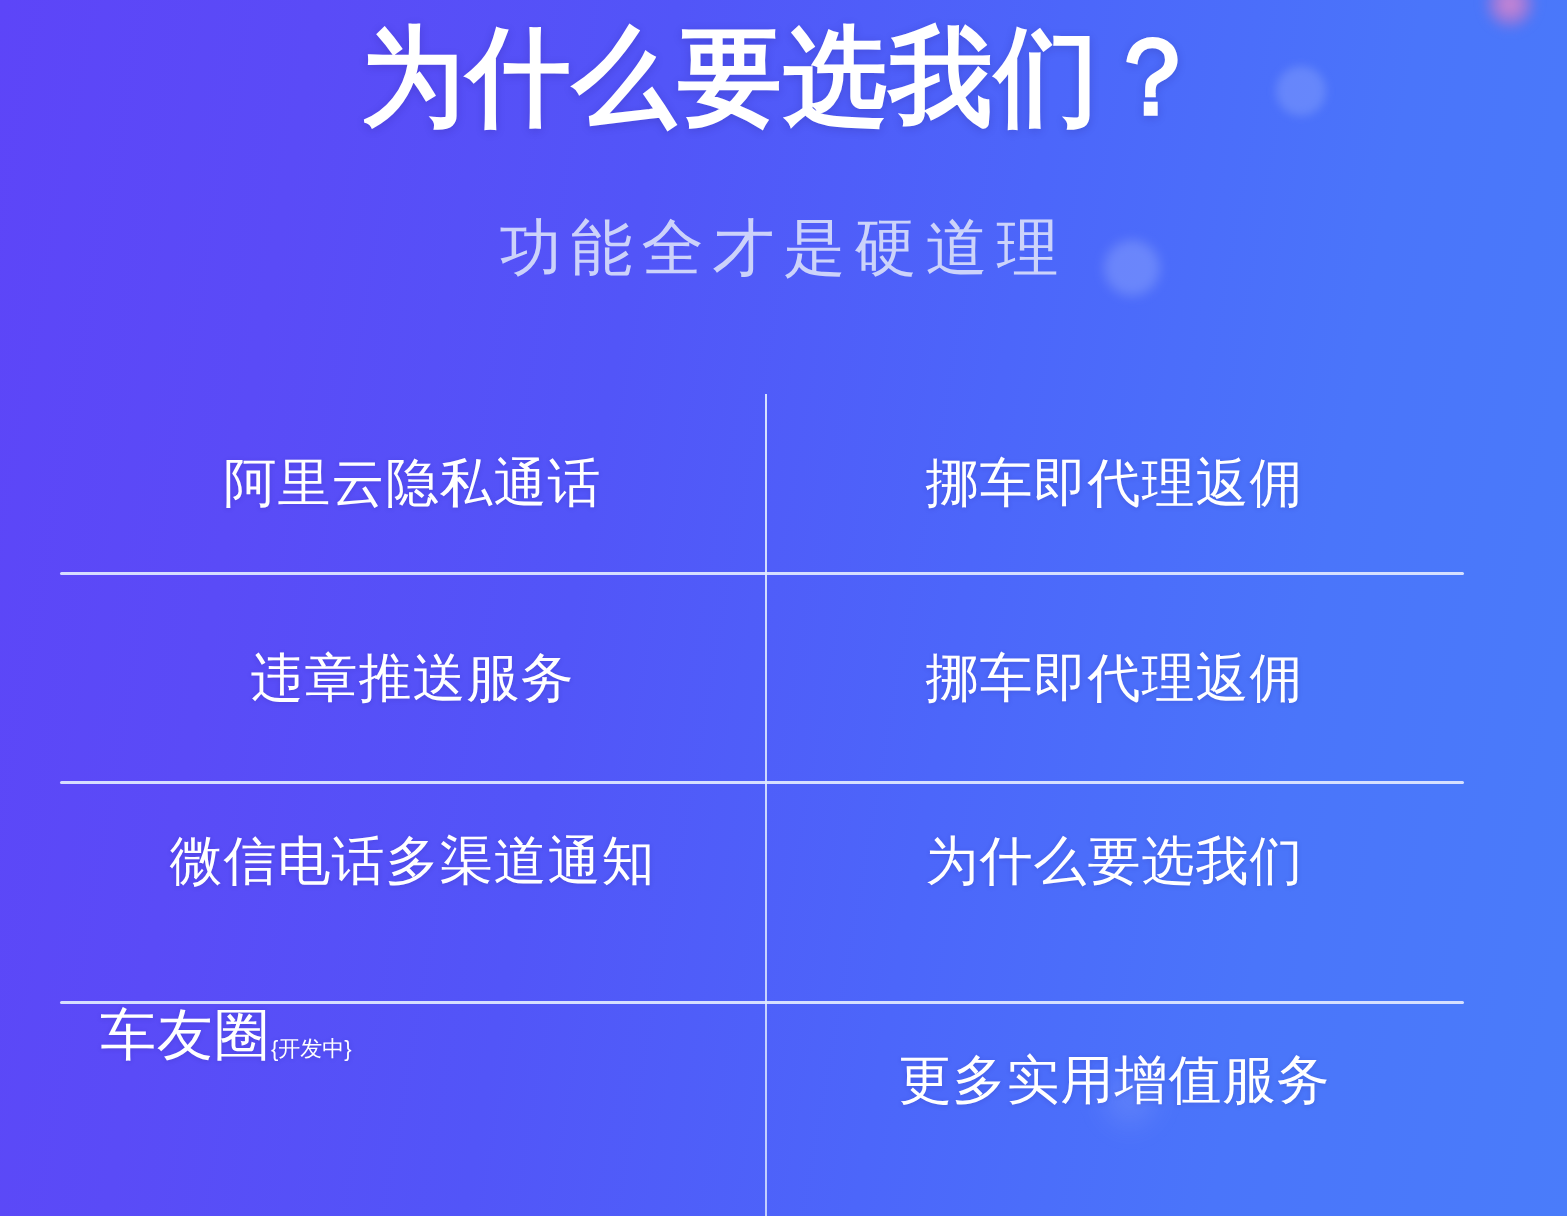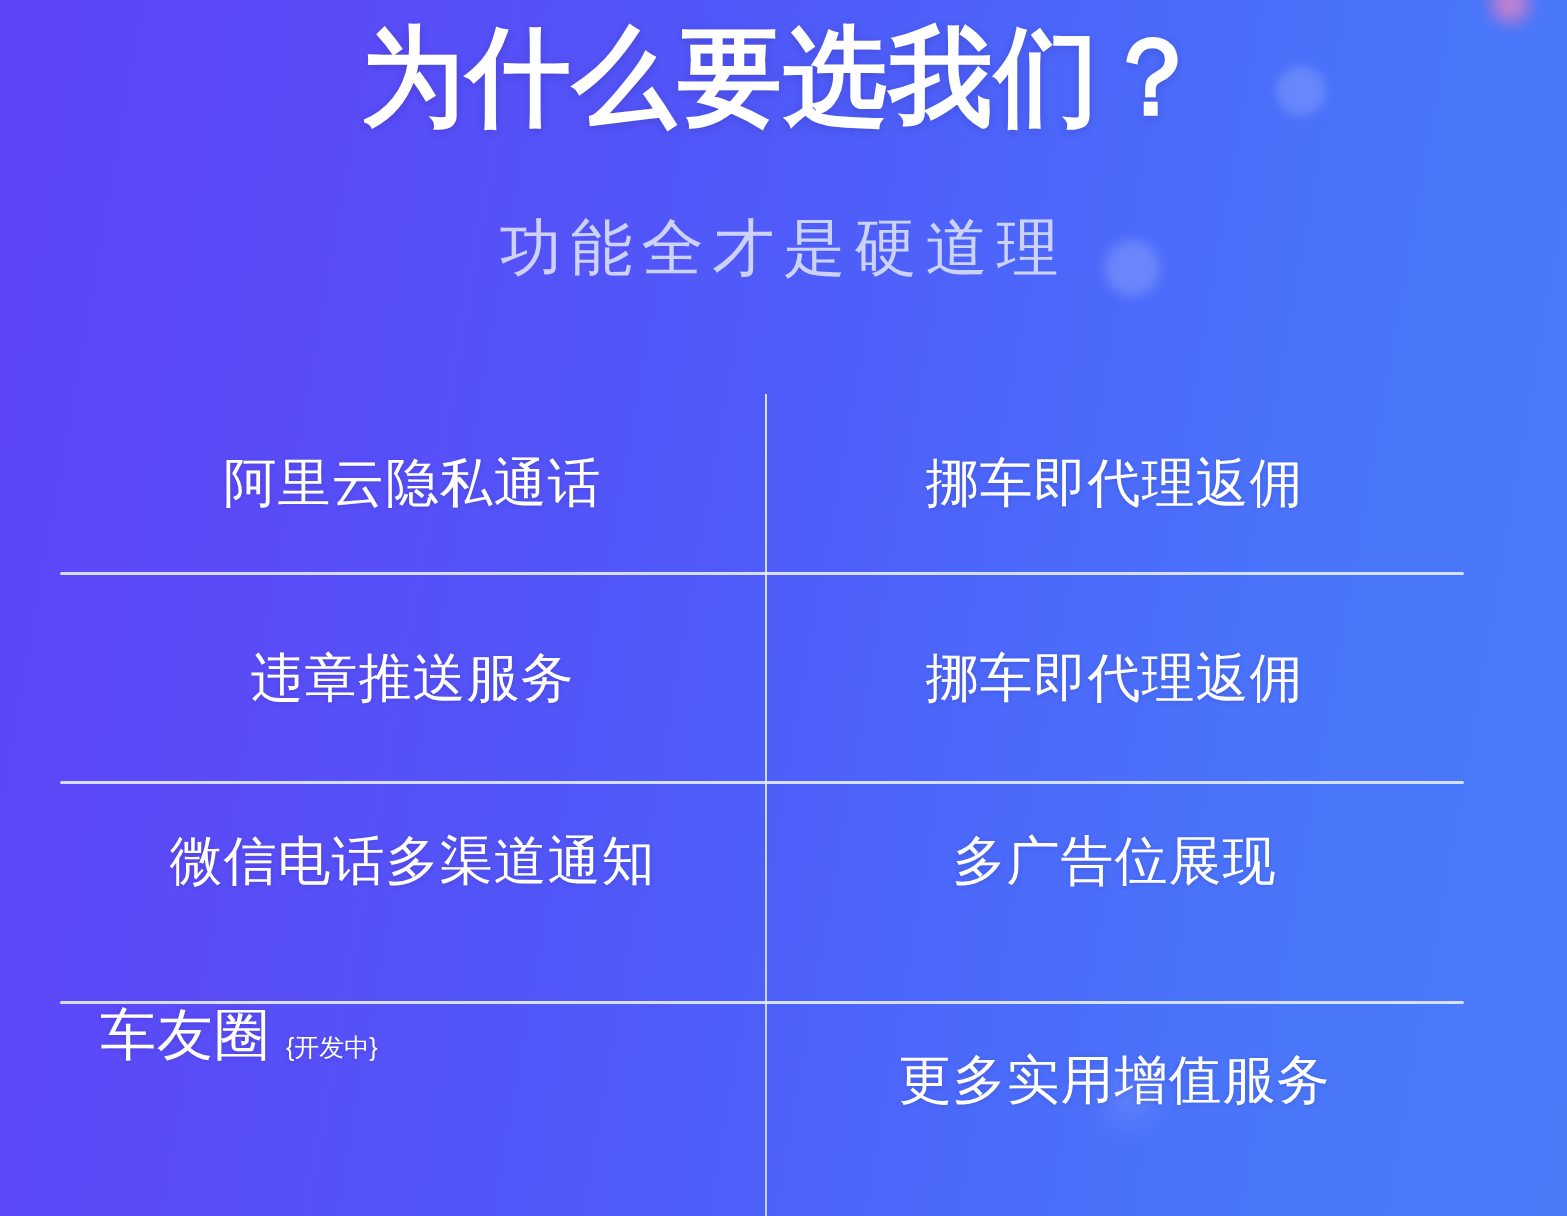--- a/index.html
+++ b/index.html
@@ -141,21 +141,21 @@
   .cell.right { flex: 0 0 699px; }
 
   
   .cell.mixed {
     align-items: baseline;
     justify-content: flex-start;
     padding-left: 40px;
     box-sizing: border-box;
   }
   .mixed-main   { font-size: 56px; font-weight: 500; }
-  .mixed-sub    { font-size: 25px; font-weight: 400; letter-spacing: 0; position: relative; top: 2px; margin-left: 15px; }
+  .mixed-sub    { font-size: 22px; font-weight: 400; letter-spacing: 0; position: relative; top: 2px; }
   .mixed-tail   { font-size: 40px; font-weight: 400; letter-spacing: 0; margin-left: 6px; }
 </style>
 </head>
 <body>
 
 <div class="stage">
 
   <div class="blob blob-pink"></div>
   <div class="blob blob-small"></div>
   <div class="blob blob-big"></div>
@@ -178,21 +178,21 @@
       <div class="cell right">挪车即代理返佣</div>
     </div>
 
     <div class="row r2">
       <div class="cell">违章推送服务</div>
       <div class="cell right">挪车即代理返佣</div>
     </div>
 
     <div class="row r3">
       <div class="cell">微信电话多渠道通知</div>
-      <div class="cell right">多广告位展现</div>
+      <div class="cell right">为什么要选我们</div>
     </div>
 
     <div class="row r4">
       <div class="cell mixed">
         <span class="mixed-main">车友圈</span>
         <span class="mixed-sub">{开发中}</span>
       </div>
       <div class="cell right">更多实用增值服务</div>
     </div>
 

